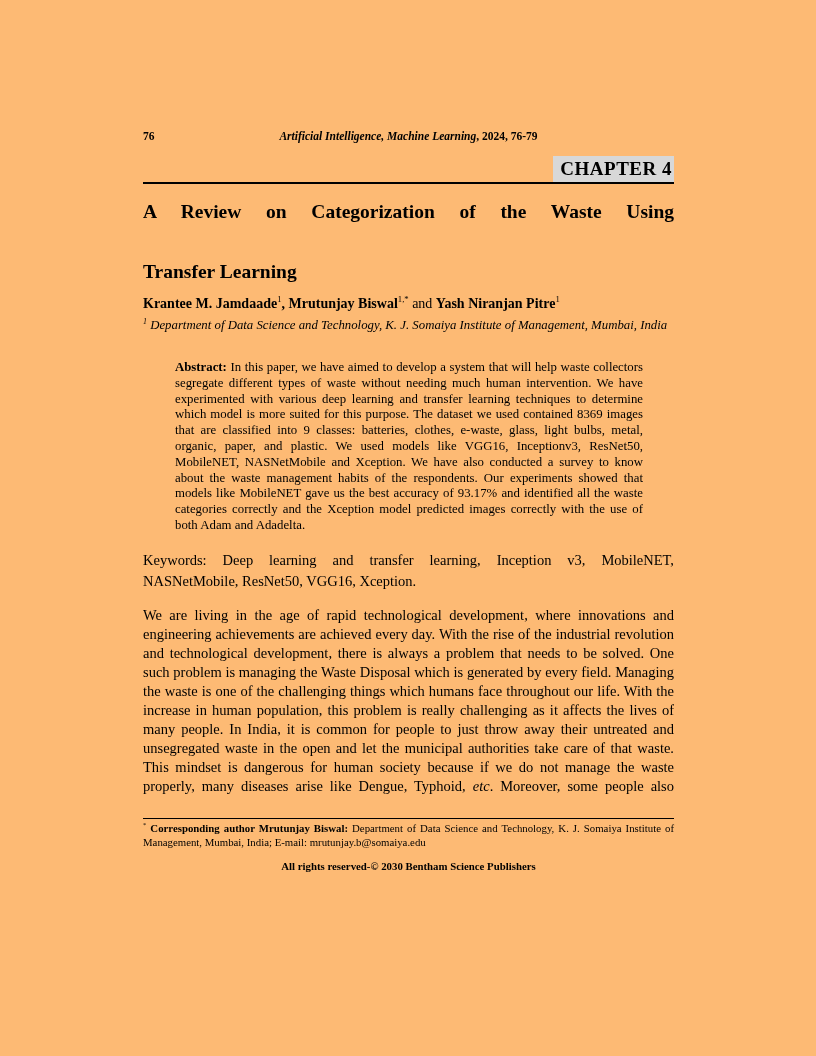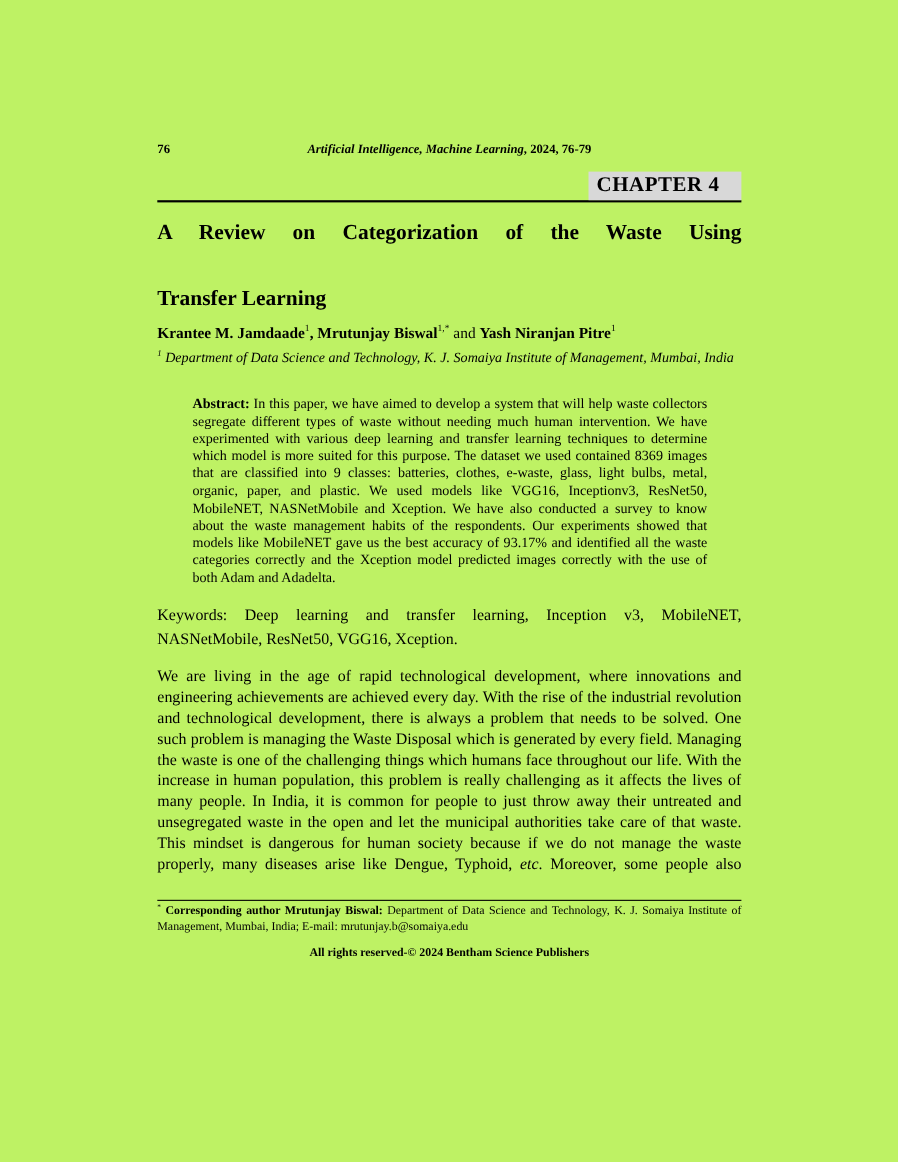--- a/index.html
+++ b/index.html
@@ -1,20 +1,20 @@
 <!DOCTYPE html>
 <html><head>
 <meta charset="utf-8">
 <style>
   html, body { margin: 0; padding: 0; background: #ffffff; }
   .page {
     position: relative;
     width: 816px;
     height: 1056px;
-    background: #bef264;
+    background: #fdba74;
     color: #000000;
     font-family: "Liberation Serif", "DejaVu Serif", serif;
     overflow: hidden;
   }
   .content {
     position: absolute;
     left: 143px;
     top: 0;
     width: 531px;
   }
@@ -36,21 +36,21 @@
     border-bottom: 2px solid #000;
     text-align: right;
     line-height: 0;
   }
   .chapter-badge {
     display: inline-block;
     background: #d8d8d8;
     font-size: 19px;
     font-weight: bold;
     line-height: 25px;
-    padding: 0 20px 1px 7px;
+    padding: 0 2px 1px 7px;
     letter-spacing: 0.5px;
   }
   
   .chapter-title {
     margin-top: 13px;
     font-size: 19.5px;
     font-weight: bold;
     line-height: 30px;
   }
   .force-justify {
@@ -163,16 +163,16 @@
 
 
     <p class="body-paragraph" style="margin-bottom:0;"><span>We are living in the age of rapid technological development, where innovations and engineering achievements are achieved every day. With the rise of the industrial revolution and technological development, there is always a problem that needs to be solved. One such problem is managing the Waste Disposal which is generated by every field. Managing the waste is one of the challenging things which humans face throughout our life. With the increase in human population, this problem is really challenging as it affects the lives of many people. In India, it is common for people to just throw away their untreated and unsegregated waste in the open and let the municipal authorities take care of that waste. This mindset is dangerous for human society because if we do not manage the waste properly, many diseases arise like Dengue, Typhoid, </span><span class="it">etc</span><span>. Moreover, some people also</span></p>
 
   </div>
 
   <div class="footer">
     <hr class="footnote-rule">
     <div class="footnote"><sup>*</sup><span class="label"> Corresponding author Mrutunjay Biswal:</span><span> Department of Data Science and Technology, K. J. Somaiya Institute of Management, Mumbai, India; E-mail: mrutunjay.b@somaiya.edu</span></div>
     <div class="publisher-block">
-      <div>All rights reserved-© 2024 Bentham Science Publishers</div>
+      <div>All rights reserved-© 2030 Bentham Science Publishers</div>
     </div>
   </div>
 </div>
 
 </body></html>

